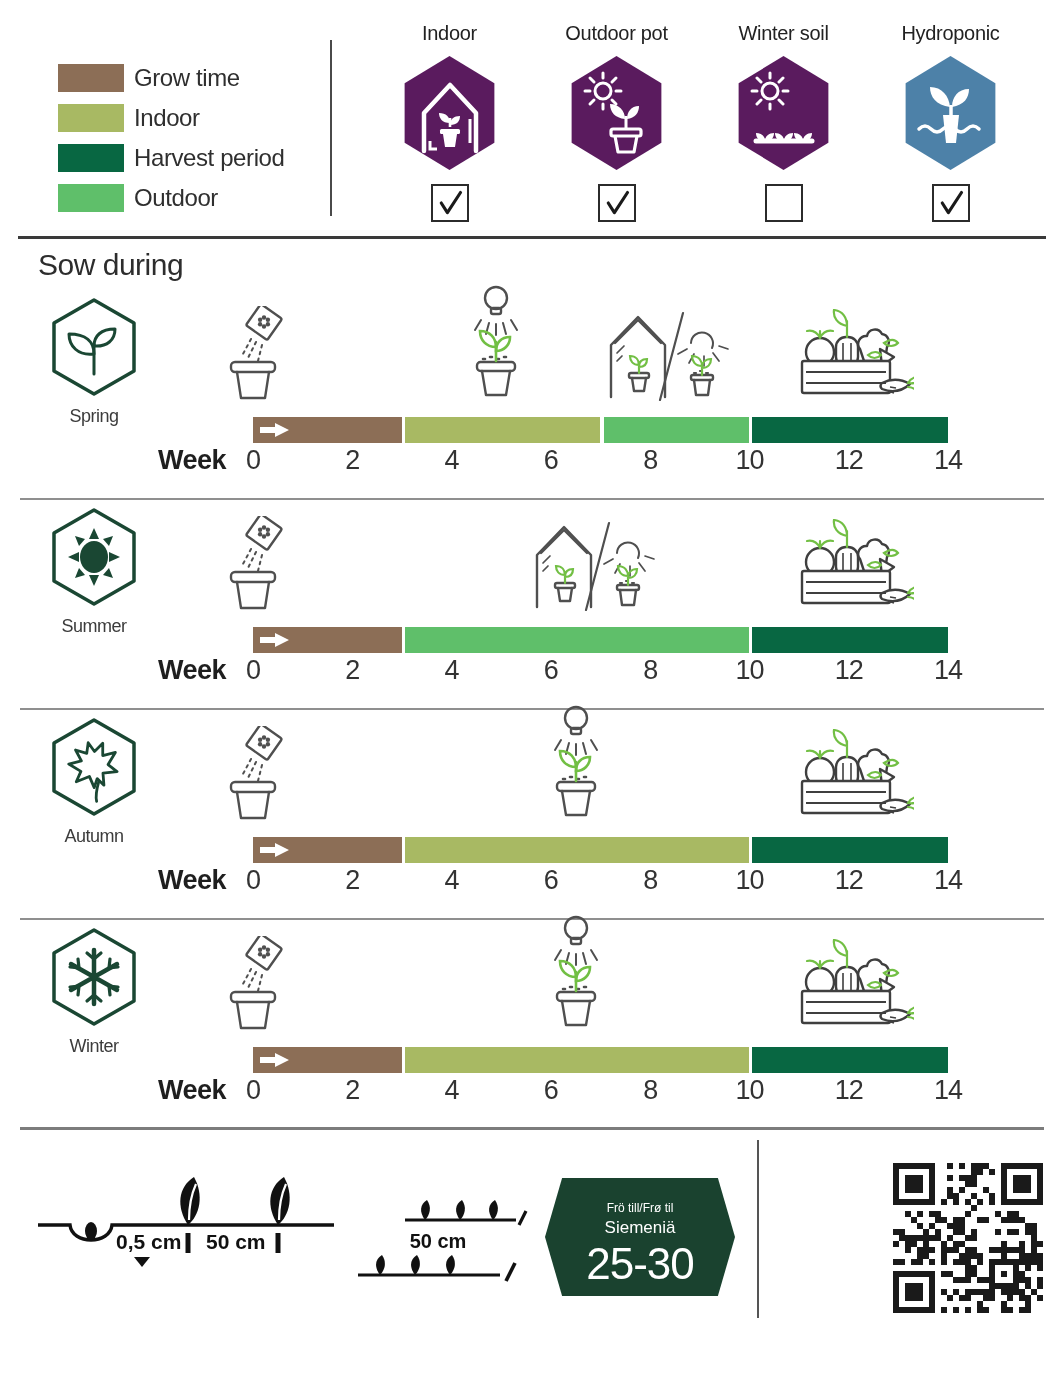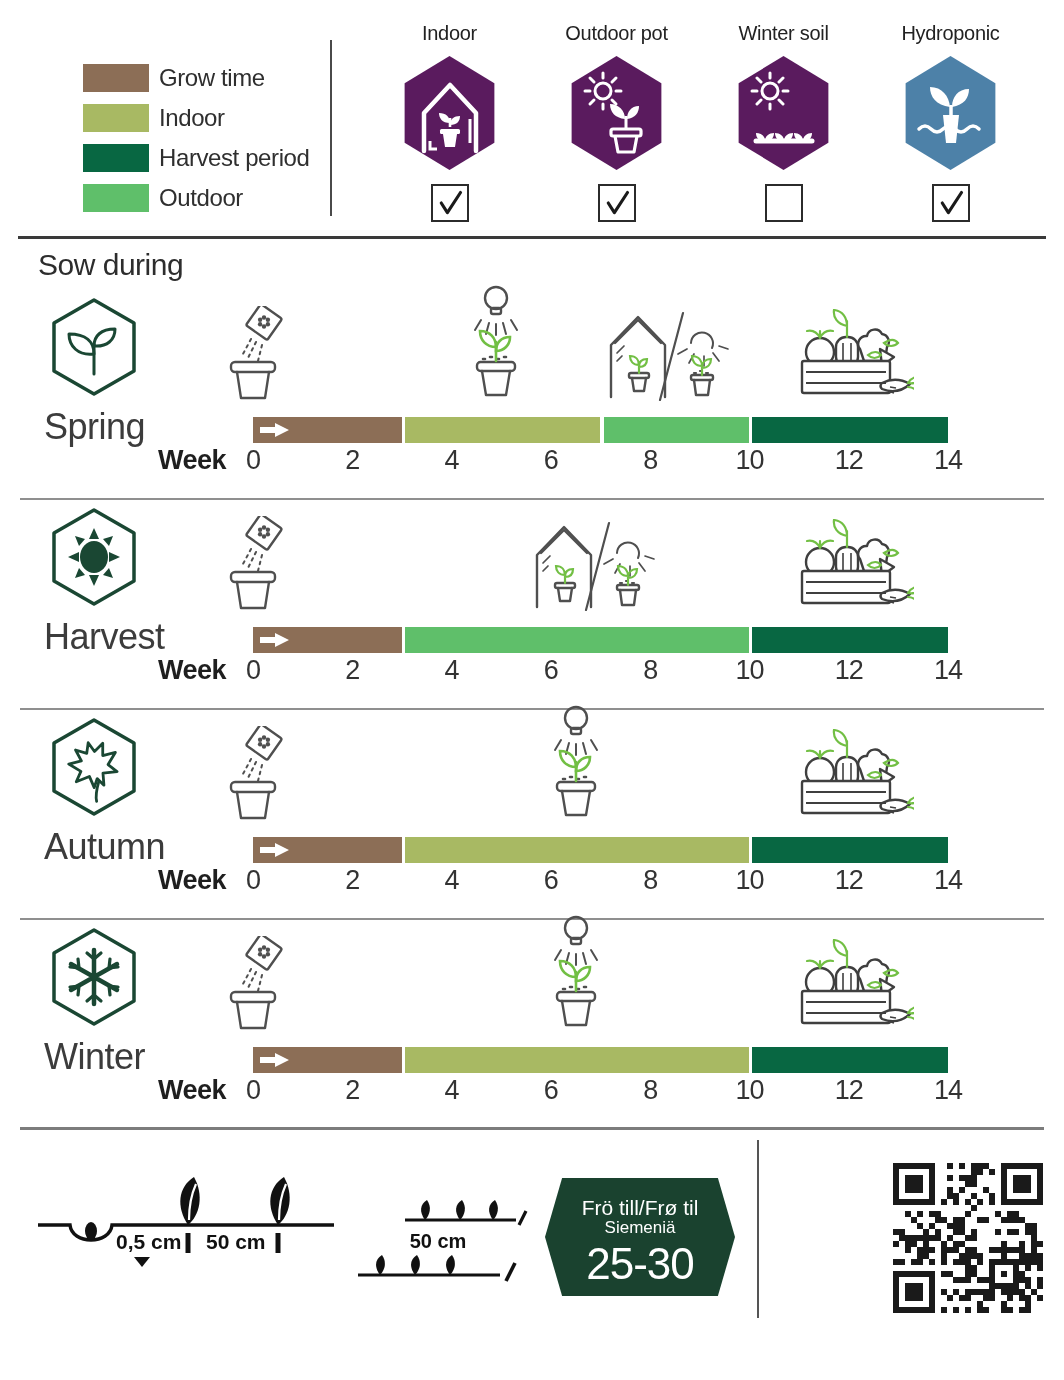--- a/index.html
+++ b/index.html
@@ -2,57 +2,57 @@
 <html><head>
 <meta charset="utf-8">
 <style>
   html,body{margin:0;padding:0;background:#fff;}
   body{width:1064px;height:1380px;position:relative;font-family:"Liberation Sans",sans-serif;color:#2e2e2e;overflow:hidden;}
   .abs{position:absolute;}
 
   
   .top-rule{position:absolute;left:18px;right:18px;top:236px;border-top:3px solid #3a3a3a;}
   .legend{position:absolute;left:58px;top:58px;}
-  .legend-row{display:flex;align-items:center;height:40px;margin-left:25px;}
+  .legend-row{display:flex;align-items:center;height:40px;}
   .swatch{width:66px;height:28px;margin-right:10px;flex:0 0 auto;}
   .legend-label{font-size:24px;color:#2f2f2f;letter-spacing:-0.4px;}
   .top-vdiv{position:absolute;left:330px;top:40px;width:2px;height:176px;background:#4a4a4a;}
 
   .methods{position:absolute;left:366px;top:22px;width:668px;display:flex;}
   .method-col{width:167px;display:flex;flex-direction:column;align-items:center;}
   .method-title{font-size:20px;color:#222;letter-spacing:-0.3px;height:26px;}
   .method-hex{width:102px;height:114px;margin-top:8px;display:flex;align-items:center;justify-content:center;
     clip-path:polygon(50% 0%,94% 24%,94% 76%,50% 100%,6% 76%,6% 24%);}
   .method-check{width:34px;height:34px;margin-top:14px;border:2.5px solid #2b2b2b;background:#fff;display:flex;align-items:center;justify-content:center;}
 
   
   .sow-heading{position:absolute;left:38px;top:248px;font-size:30px;color:#2d2d2d;letter-spacing:-0.5px;}
   .rows-wrap{position:absolute;left:0;top:290px;width:1064px;}
   .season-row{position:relative;height:210px;}
   .season-row::after{content:"";position:absolute;left:20px;right:20px;bottom:0;border-bottom:2px solid #8f8f8f;}
   .season-row.last::after{border-bottom:3px solid #7c7c7c;}
   .season-badge{position:absolute;left:44px;top:6px;width:100px;text-align:center;}
-  .season-label{font-size:36px;color:#3c3c3c;margin-top:4px;letter-spacing:-0.5px;}
+  .season-label{font-size:18px;color:#3c3c3c;margin-top:4px;letter-spacing:-0.5px;}
   .timeline{position:absolute;left:253px;top:0;width:695px;height:100%;}
   .week-label{position:absolute;left:-95px;top:155px;width:86px;font-size:27px;font-weight:700;color:#1f1f1f;letter-spacing:-0.5px;}
   .bar-track{position:absolute;left:0;top:127px;width:100%;height:26px;}
   .seg{position:absolute;top:0;height:100%;box-sizing:border-box;}
   .seg svg{position:absolute;left:7px;top:5px;}
   .ticks{position:absolute;left:0;top:155px;width:100%;height:34px;}
   .tick{position:absolute;transform:translateX(-50%);font-size:27px;color:#333;letter-spacing:-1px;}
   .icons-layer{position:absolute;left:0;top:0;width:100%;height:100%;}
   .row-icon{position:absolute;bottom:95px;transform:translateX(-50%);}
 
   
   .footer{position:absolute;left:0;top:1130px;width:1064px;height:250px;}
   .diag text{font-family:"Liberation Sans",sans-serif;font-weight:700;fill:#111;}
   .badge{position:absolute;left:545px;top:48px;width:190px;height:118px;color:#fff;text-align:center;
     display:flex;flex-direction:column;align-items:center;justify-content:center;
     clip-path:polygon(9% 0%,91% 0%,100% 50%,91% 100%,9% 100%,0% 50%);}
-  .badge .l1{font-size:21px;line-height:20px;margin-top:12px;}
+  .badge .l1{font-size:12px;line-height:20px;margin-top:12px;}
   .badge .l2{font-size:17px;line-height:20px;}
   .badge .val{font-size:44px;line-height:48px;margin-top:2px;letter-spacing:-1px;}
   .foot-vdiv{position:absolute;left:757px;top:10px;width:2px;height:178px;background:#555;}
   .qr-caption{position:absolute;left:768px;top:36px;width:116px;font-size:26px;color:#3d3d3d;text-align:center;letter-spacing:-0.4px;line-height:34px;}
   .qr-box{position:absolute;left:893px;top:33px;width:150px;height:150px;}
 </style>
 </head>
 <body>
 
 <div class="legend">
@@ -305,21 +305,21 @@
           <path d="M46 22 l5 11 h-10 Z"></path>
           <path d="M46 80 l5 -11 h-10 Z"></path>
           <path d="M20 51 l11 -5 v10 Z"></path>
           <path d="M72 51 l-11 -5 v10 Z"></path>
           <path d="M27 30 l10 3 -6 7 Z"></path>
           <path d="M65 30 l-10 3 6 7 Z"></path>
           <path d="M27 72 l10 -3 -6 -7 Z"></path>
           <path d="M65 72 l-10 -3 6 -7 Z"></path>
         </g>
       </svg>
-      <div class="season-label">Harvest</div>
+      <div class="season-label">Summer</div>
     </div>
     <div class="timeline">
       <div class="week-label">Week</div>
       <div class="icons-layer">
           <div class="row-icon" style="left: 0%;"><svg width="70" height="95" viewBox="0 0 70 95">
               <g fill="none" stroke="#4f4f4f" stroke-width="2.4" stroke-linejoin="round" stroke-linecap="round">
                 <rect x="33" y="3" width="26" height="26" rx="2" transform="rotate(35 46 16)"></rect>
                 <path d="M38 36 L30 52 M44 39 L40 55 M33 33 L25 48" stroke-dasharray="2.5 4.5" stroke-width="2"></path>
                 <rect x="13" y="56" width="44" height="10" rx="4"></rect>
                 <path d="M19 66 L23 92 H47 L51 66"></path>

